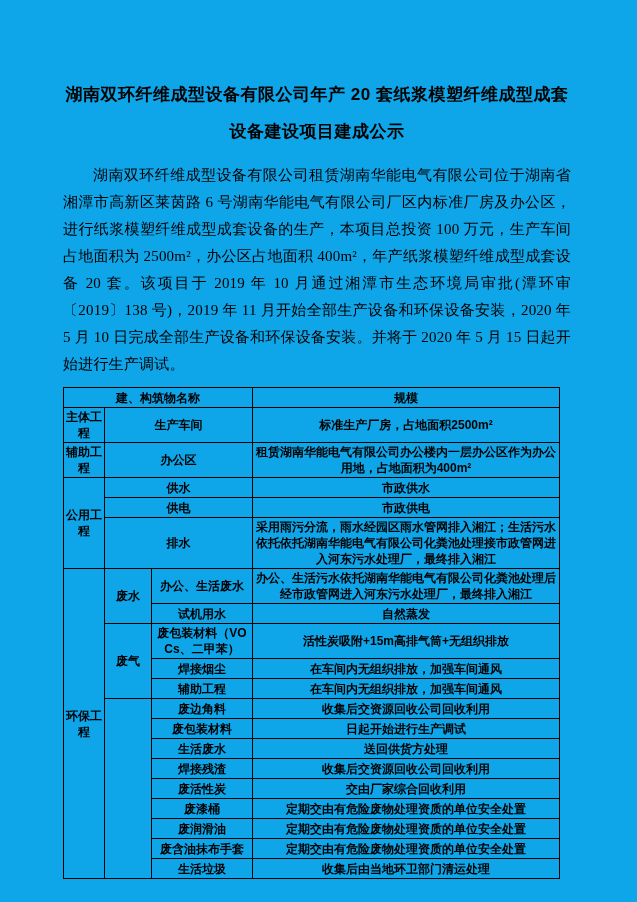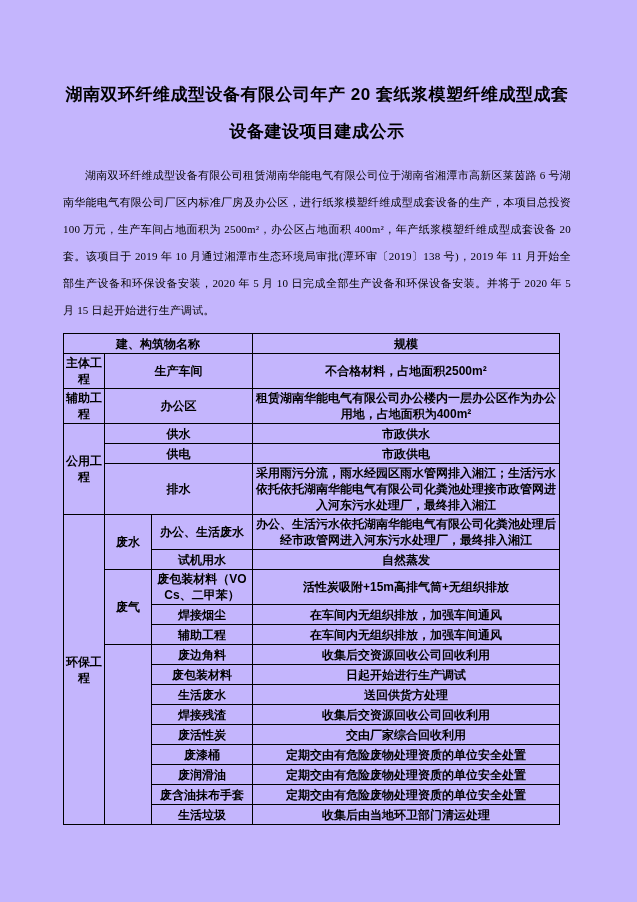--- a/index.html
+++ b/index.html
@@ -5,38 +5,38 @@
   html, body {
     margin: 0;
     padding: 0;
     background: #ffffff;
   }
   .page {
     position: relative;
     width: 637px;
     height: 902px;
     box-sizing: border-box;
-    background: #c4b5fd;
+    background: #0ea5e9;
     color: #000000;
     padding: 76px 66px 8px 63px;
     font-family: "Liberation Serif", serif;
     overflow: hidden;
   }
   .doc-title {
     margin: 0 0 12px 0;
     font-family: "Liberation Sans", sans-serif;
     font-size: 17px;
     font-weight: bold;
     line-height: 37px;
     text-align: center;
     letter-spacing: 0.5px;
   }
   .doc-para {
     margin: 0;
-    font-size: 11px;
+    font-size: 15px;
     line-height: 27px;
     text-align: justify;
     text-indent: 2em;
     letter-spacing: 0.2px;
   }
   table.project-table {
     margin-top: 9px;
     width: 497px;
     border-collapse: collapse;
     table-layout: fixed;
@@ -82,21 +82,21 @@
     </colgroup>
     <tbody>
       <tr>
         <th colspan="3">建、构筑物名称</th>
         <th>规模</th>
       </tr>
 
       <tr>
         <td class="cat-cell">主体工程</td>
         <td colspan="2">生产车间</td>
-        <td>不合格材料，占地面积2500m²</td>
+        <td>标准生产厂房，占地面积2500m²</td>
       </tr>
 
       <tr>
         <td class="cat-cell">辅助工程</td>
         <td colspan="2">办公区</td>
         <td>租赁湖南华能电气有限公司办公楼内一层办公区作为办公用地，占地面积为400m²</td>
       </tr>
 
       <tr class="simple-row">
         <td class="cat-cell" rowspan="3">公用工程</td>

